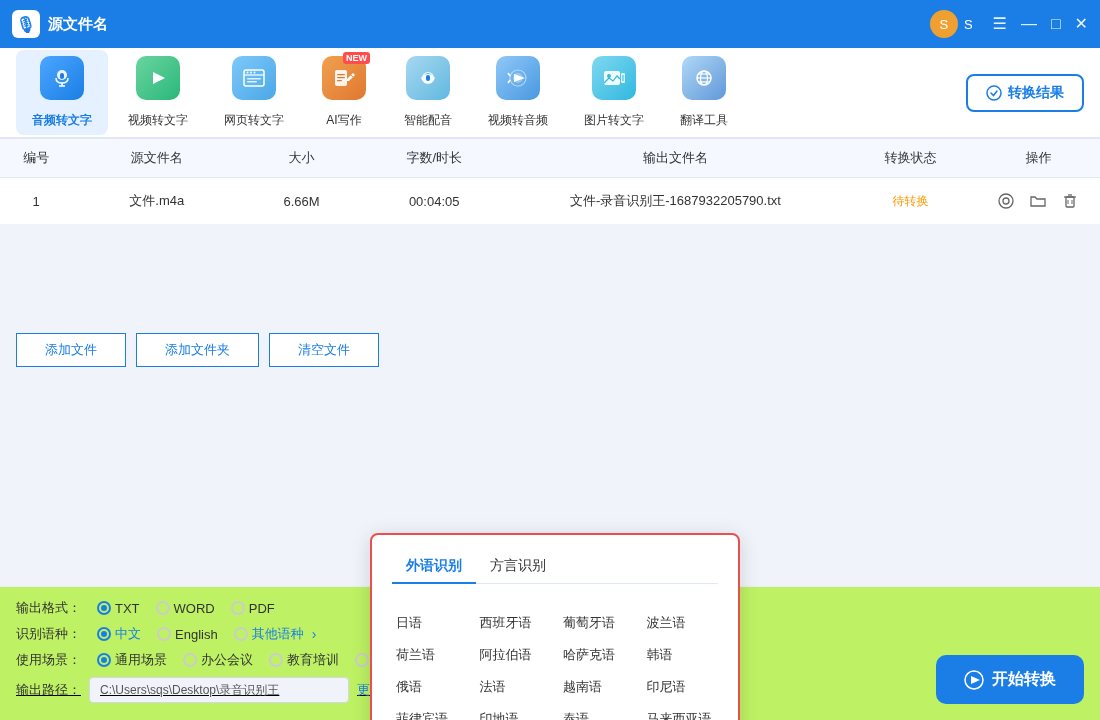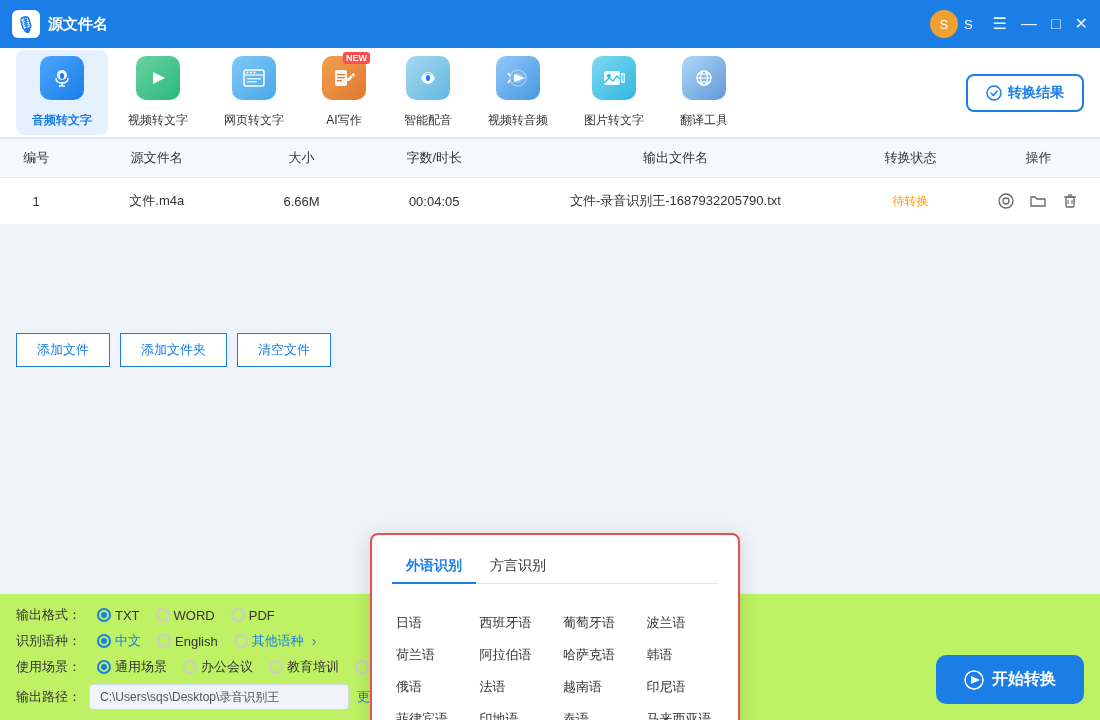--- a/index.html
+++ b/index.html
@@ -185,21 +185,21 @@
       background: #bef264;
       border-top: 1px solid #e8eef8;
       padding: 12px 24px 10px 16px;
     }
     .bottom-row {
       display: flex;
       align-items: center;
       gap: 16px;
       margin-bottom: 8px;
     }
-    .bottom-row:last-child { margin-bottom: 0; }
+    .bottom-row:last-child { margin-bottom: 7px; text-decoration: underline; }
     .row-label {
       color: #333;
       min-width: 65px;
       font-size: 13px;
     }
     .radio-group {
       display: flex;
       align-items: center;
       gap: 16px;
     }
@@ -255,21 +255,21 @@
     .file-buttons {
       display: flex;
       gap: 10px;
       margin-bottom: 10px;
       padding: 8px 16px;
     }
     .file-btn {
       border: 1px solid #1a7ee6;
       background: white;
       color: #1a7ee6;
-      padding: 7px 20px;
+      padding: 7px 28px;
       border-radius: 0;
       cursor: pointer;
       font-size: 13px;
     }
 
     
     .start-btn {
       position: absolute;
       bottom: 16px;
       right: 16px;

